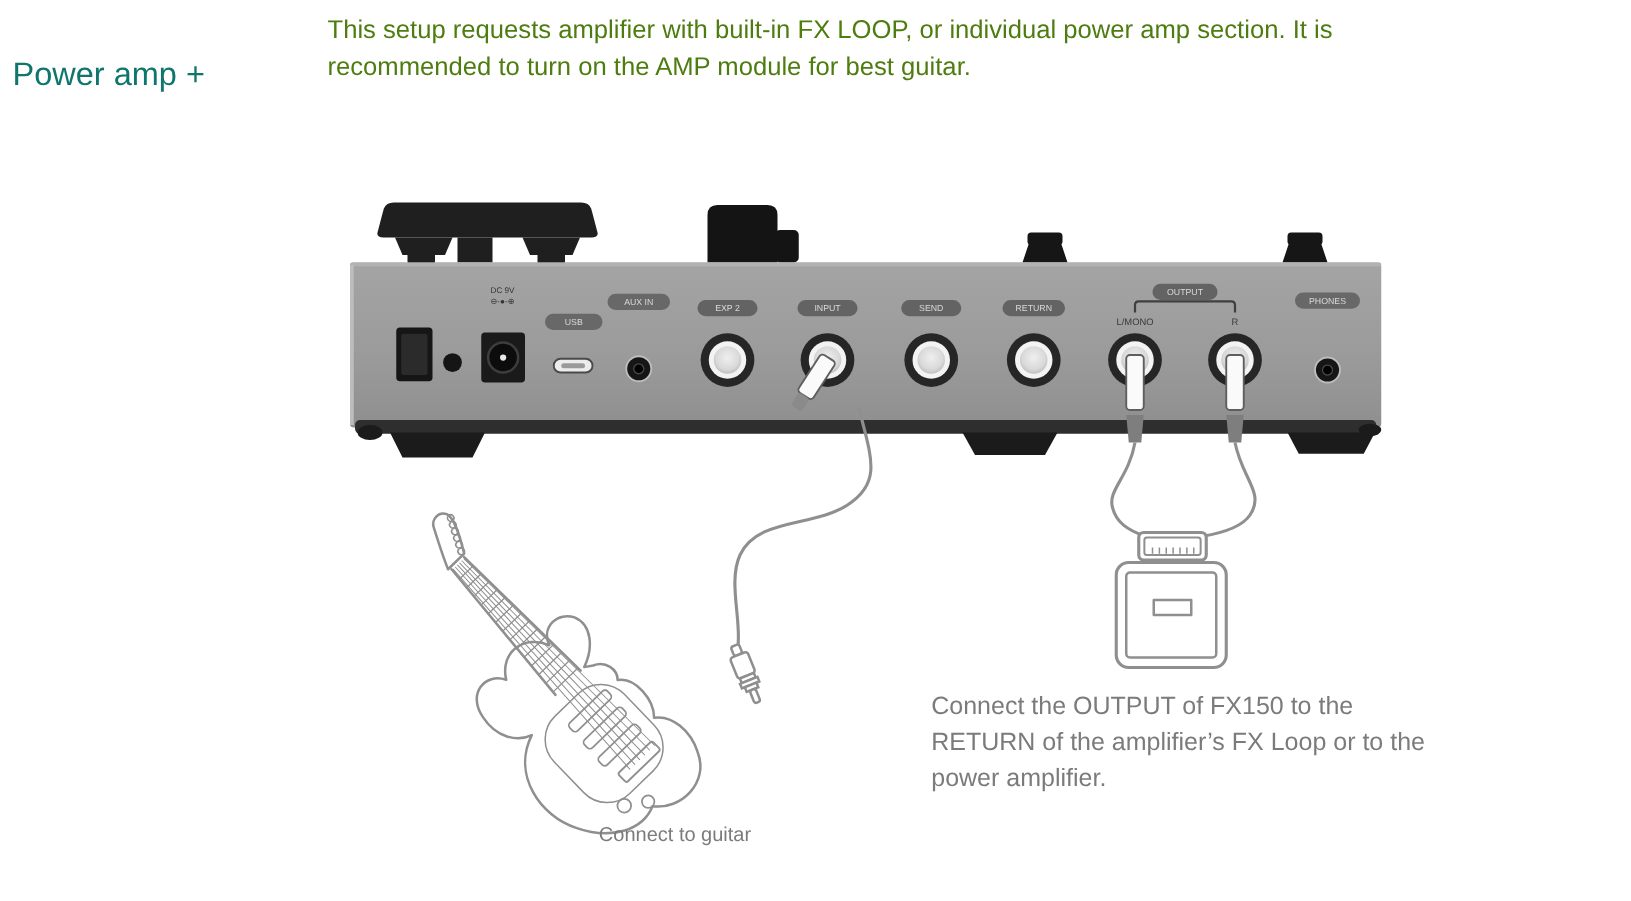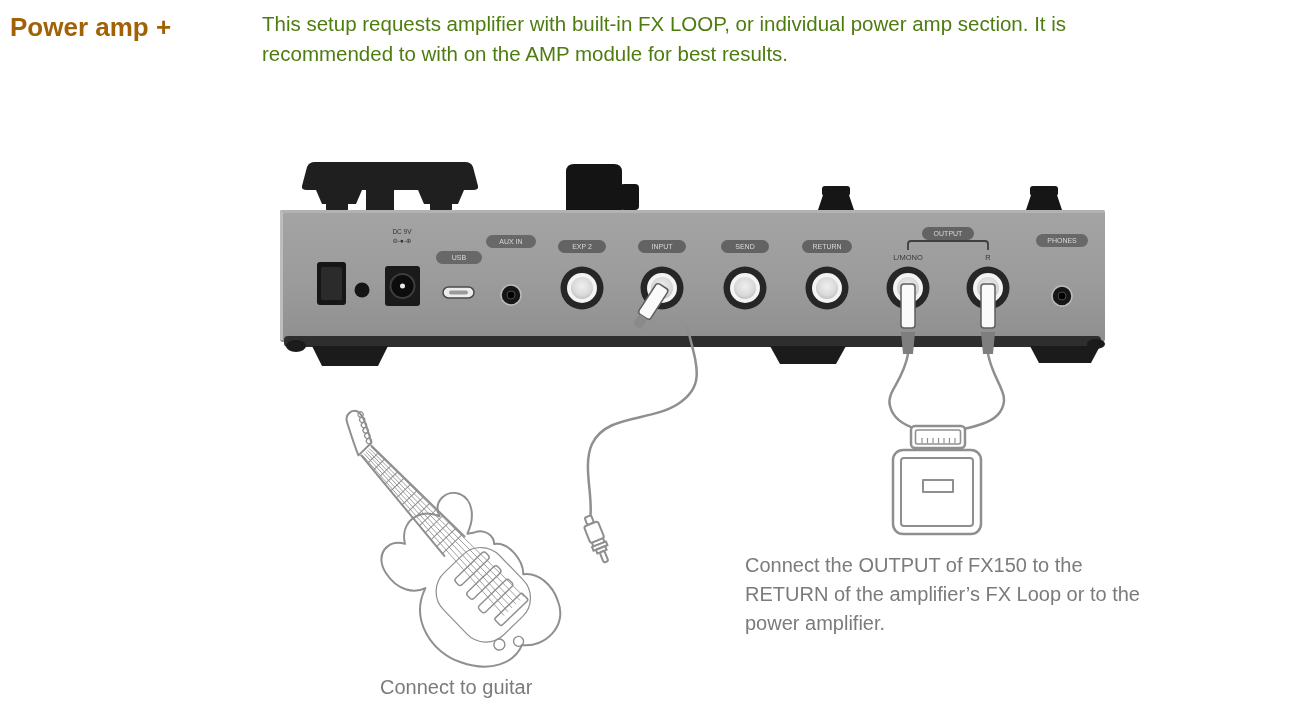--- a/index.html
+++ b/index.html
@@ -1,43 +1,43 @@
 <!DOCTYPE html>
 <html><head>
 <meta charset="utf-8">
 <style>
   html,body{margin:0;padding:0;background:#ffffff;}
   .page{position:relative;width:1305px;height:721px;background:#ffffff;overflow:hidden;
         font-family:"Liberation Sans",sans-serif;}
   .title-block{position:absolute;left:10px;top:8px;width:230px;}
-  .title-line{font-size:26px;font-weight:700;color:#a16207;line-height:38px;letter-spacing:0px;}
+  .title-line{font-size:26px;font-weight:400;color:#0f766e;line-height:38px;letter-spacing:0px;margin-top:32px;}
   .intro-block{position:absolute;left:262px;top:9px;width:1040px;}
   .intro-line{font-size:20.5px;color:#4d7c0f;line-height:30px;}
   .diagram-svg{position:absolute;left:0;top:0;width:1305px;height:721px;}
   .caption-amp{position:absolute;left:745px;top:551px;width:580px;}
   .caption-amp .cap-line{font-size:20px;color:#7b7b7b;line-height:29px;}
-  .caption-guitar{position:absolute;left:380px;top:676px;width:320px;text-align:left;
-                  font-size:20px;color:#7b7b7b;}
+  .caption-guitar{position:absolute;left:380px;top:660px;width:320px;text-align:center;
+                  font-size:16px;color:#7b7b7b;}
   svg text{font-family:"Liberation Sans",sans-serif;}
   .pill-text{font-size:7px;fill:#d9d9d9;text-anchor:middle;}
   .panel-text{font-size:7.5px;fill:#3a3a3a;text-anchor:middle;}
   .dc-text{font-size:6.5px;fill:#333333;text-anchor:middle;}
 </style>
 </head>
 <body>
 
 <div class="page">
 
   <div class="title-block">
     <div class="title-line">Power amp +</div>
   </div>
 
   <div class="intro-block">
     <div class="intro-line">This setup requests amplifier with built-in FX LOOP, or individual power amp section. It is</div>
-    <div class="intro-line">recommended to with on the AMP module for best results.</div>
+    <div class="intro-line">recommended to turn on the AMP module for best guitar.</div>
   </div>
 
   <svg class="diagram-svg" viewBox="0 0 1305 721">
     <defs>
       <radialGradient id="jackFace" cx="50%" cy="42%" r="60%">
         <stop offset="0%" stop-color="#efefef"></stop>
         <stop offset="70%" stop-color="#d9d9d9"></stop>
         <stop offset="100%" stop-color="#bdbdbd"></stop>
       </radialGradient>
       <linearGradient id="panelGrad" x1="0" y1="0" x2="0" y2="1">

